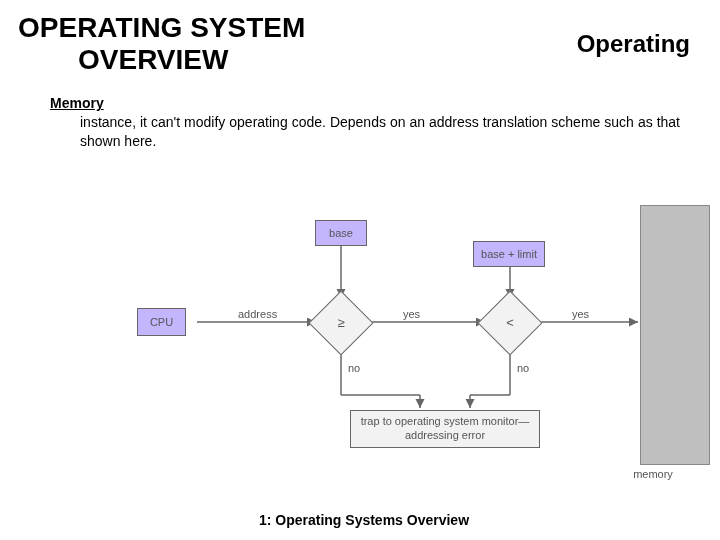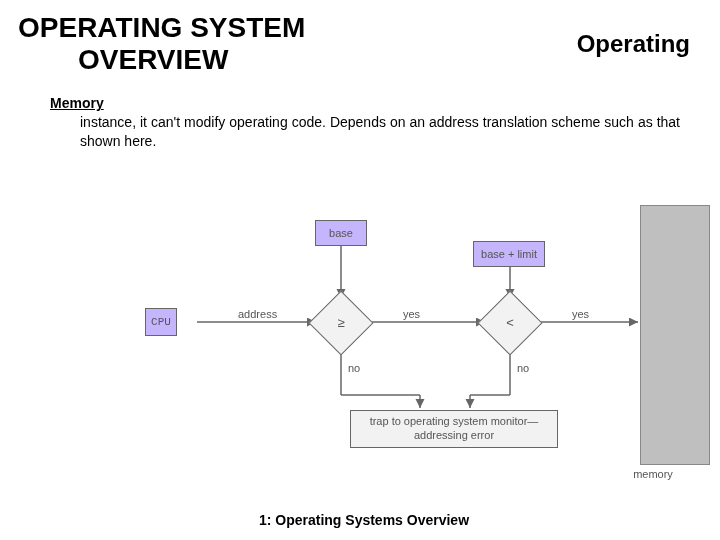--- a/index.html
+++ b/index.html
@@ -57,21 +57,21 @@
     position: absolute;
     border: 1px solid #666;
     background: #c4b5fd;
     font-size: 11px;
     color: #555;
     display: flex;
     align-items: center;
     justify-content: center;
     text-align: center;
   }
-  .cpu { left: 145px; top: 108px; width: 32px; height: 28px; font-family: Liberation Mono, monospace; }
+  .cpu { left: 137px; top: 108px; width: 49px; height: 28px; }
   .base { left: 315px; top: 20px; width: 52px; height: 26px; }
   .limit { left: 473px; top: 20px; width: 72px; height: 26px; margin-top: 21px; }
   .mem { left: 640px; top: 5px; width: 70px; height: 260px; background:#bfbfbf; border-color:#888;}
   .diamond {
     position: absolute;
     width: 46px; height: 46px;
     border: 1px solid #666;
     background: #f2f2f2;
     transform: rotate(45deg);
   }
@@ -87,21 +87,21 @@
   .edge-label {
     position: absolute;
     font-size: 11px; color:#555;text-align:right;
   }
   .addr1 { left: 238px; top: 108px; }
   .yes1 { left: 403px; top: 108px; }
   .yes2 { left: 572px; top: 108px; }
   .no1 { left: 348px; top: 162px; }
   .no2 { left: 517px; top: 162px; }
   .trapbox {
-    left: 350px; top: 210px; width: 208px; height: 38px;
+    left: 350px; top: 210px; width: 190px; height: 38px;
     border: 1px solid #666; background:#f2f2f2;
     font-size: 11px; color:#555;
     line-height: 1.25;
     padding: 2px 4px;
   }
   .memcaption { left: 618px; top: 268px; font-size:11px; width:70px; text-align:center; color:#555;}
   svg.lines { position:absolute; left:0; top:0; width:720px; height:290px; }
 </style>
 </head>
 <body>

